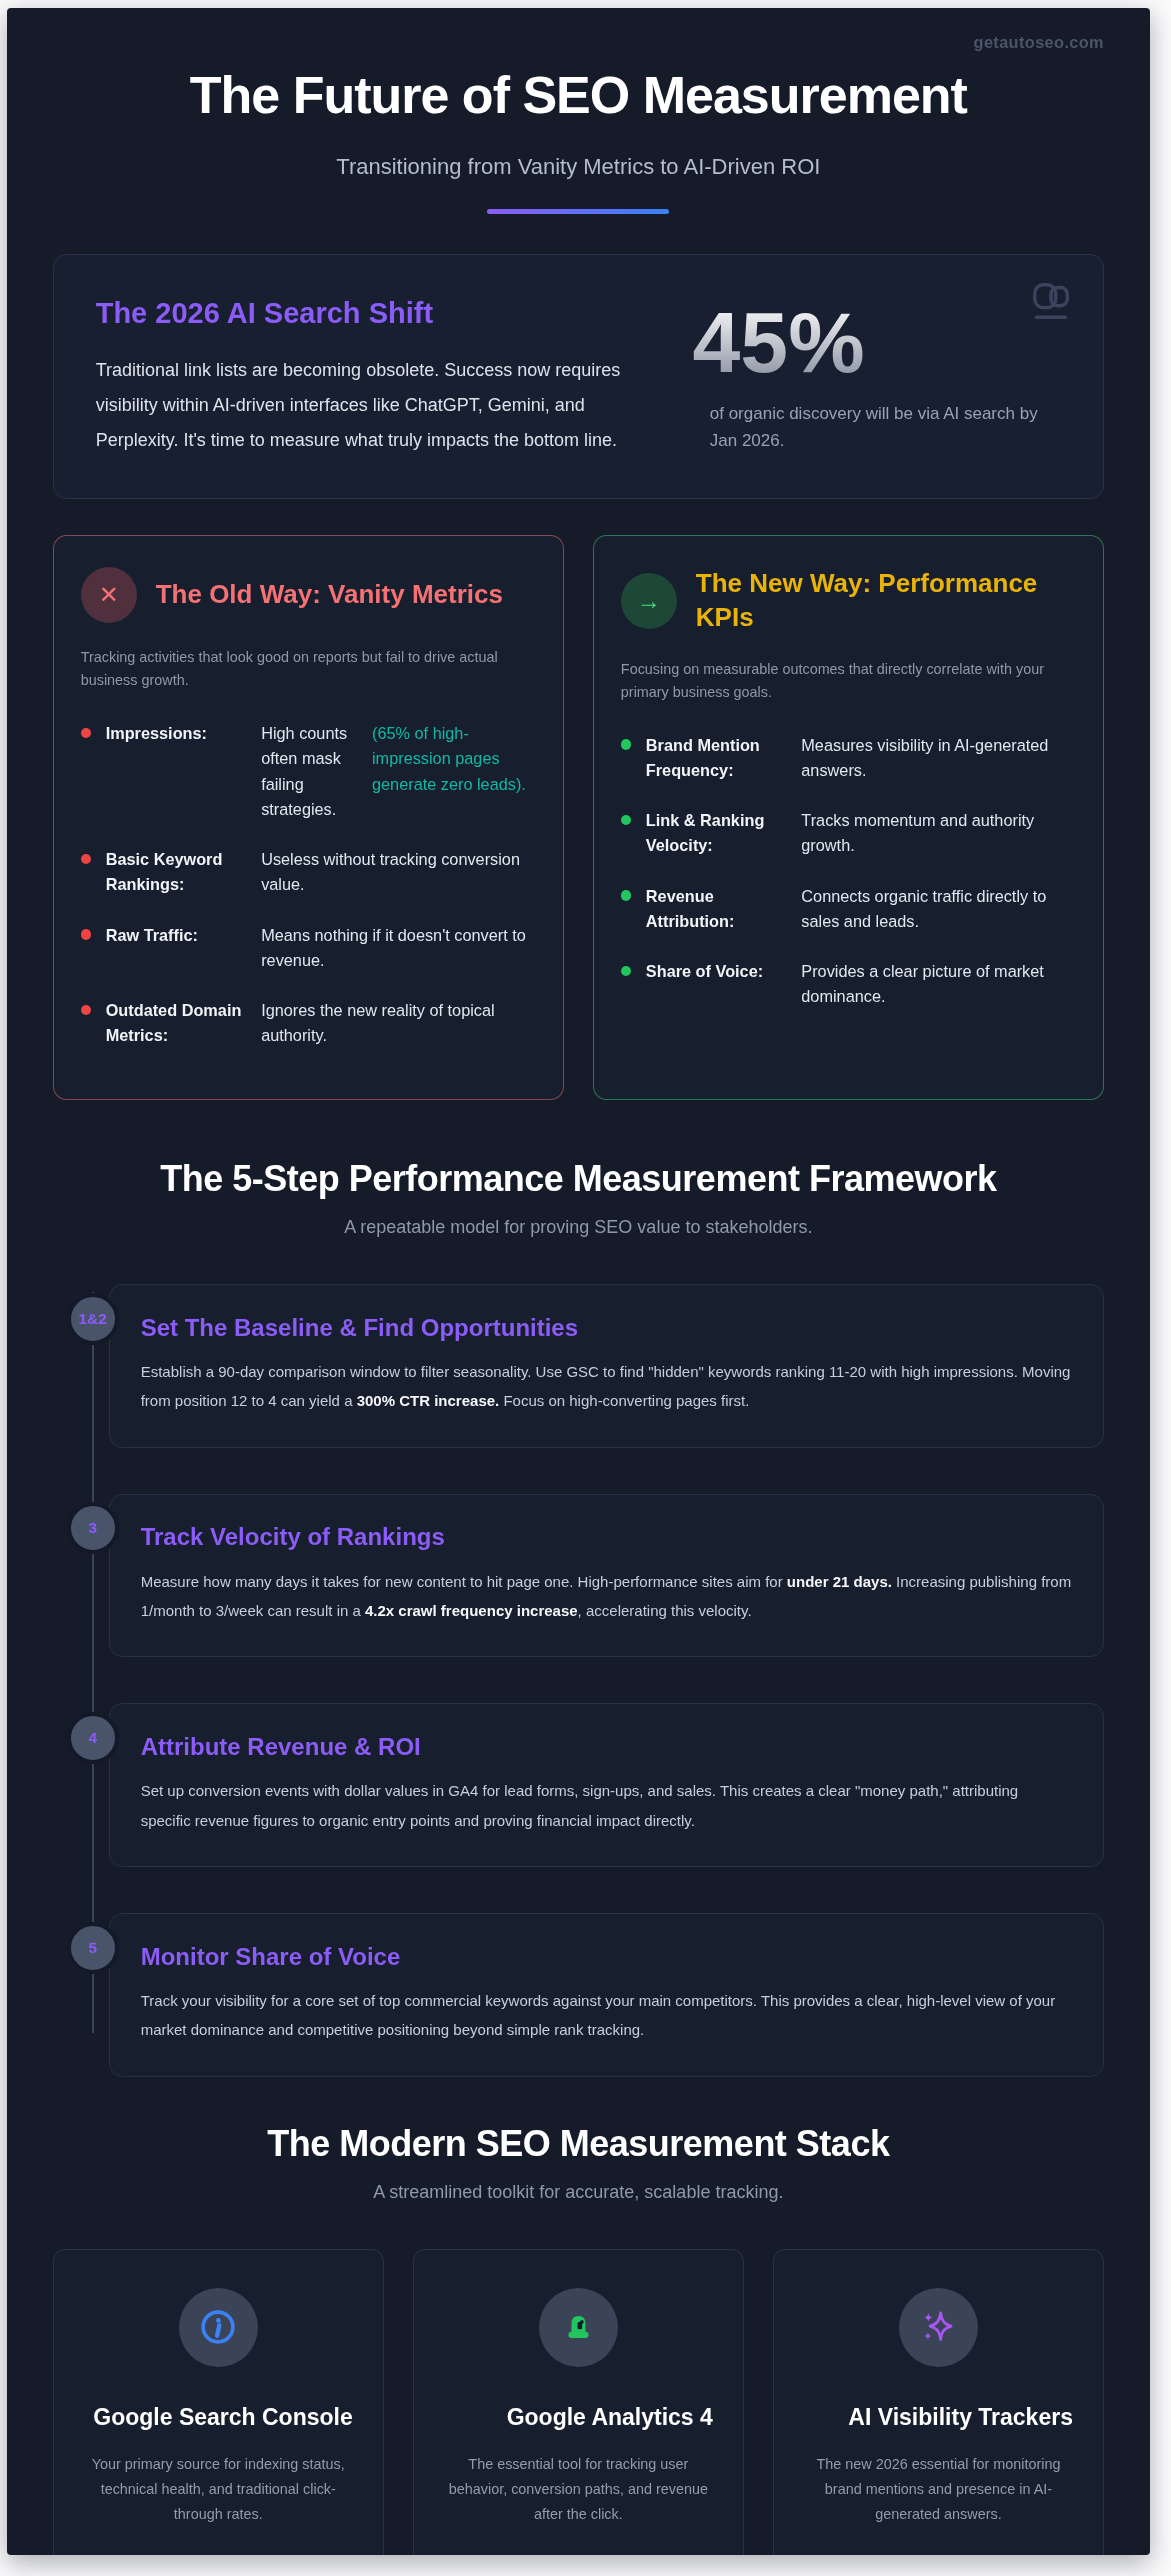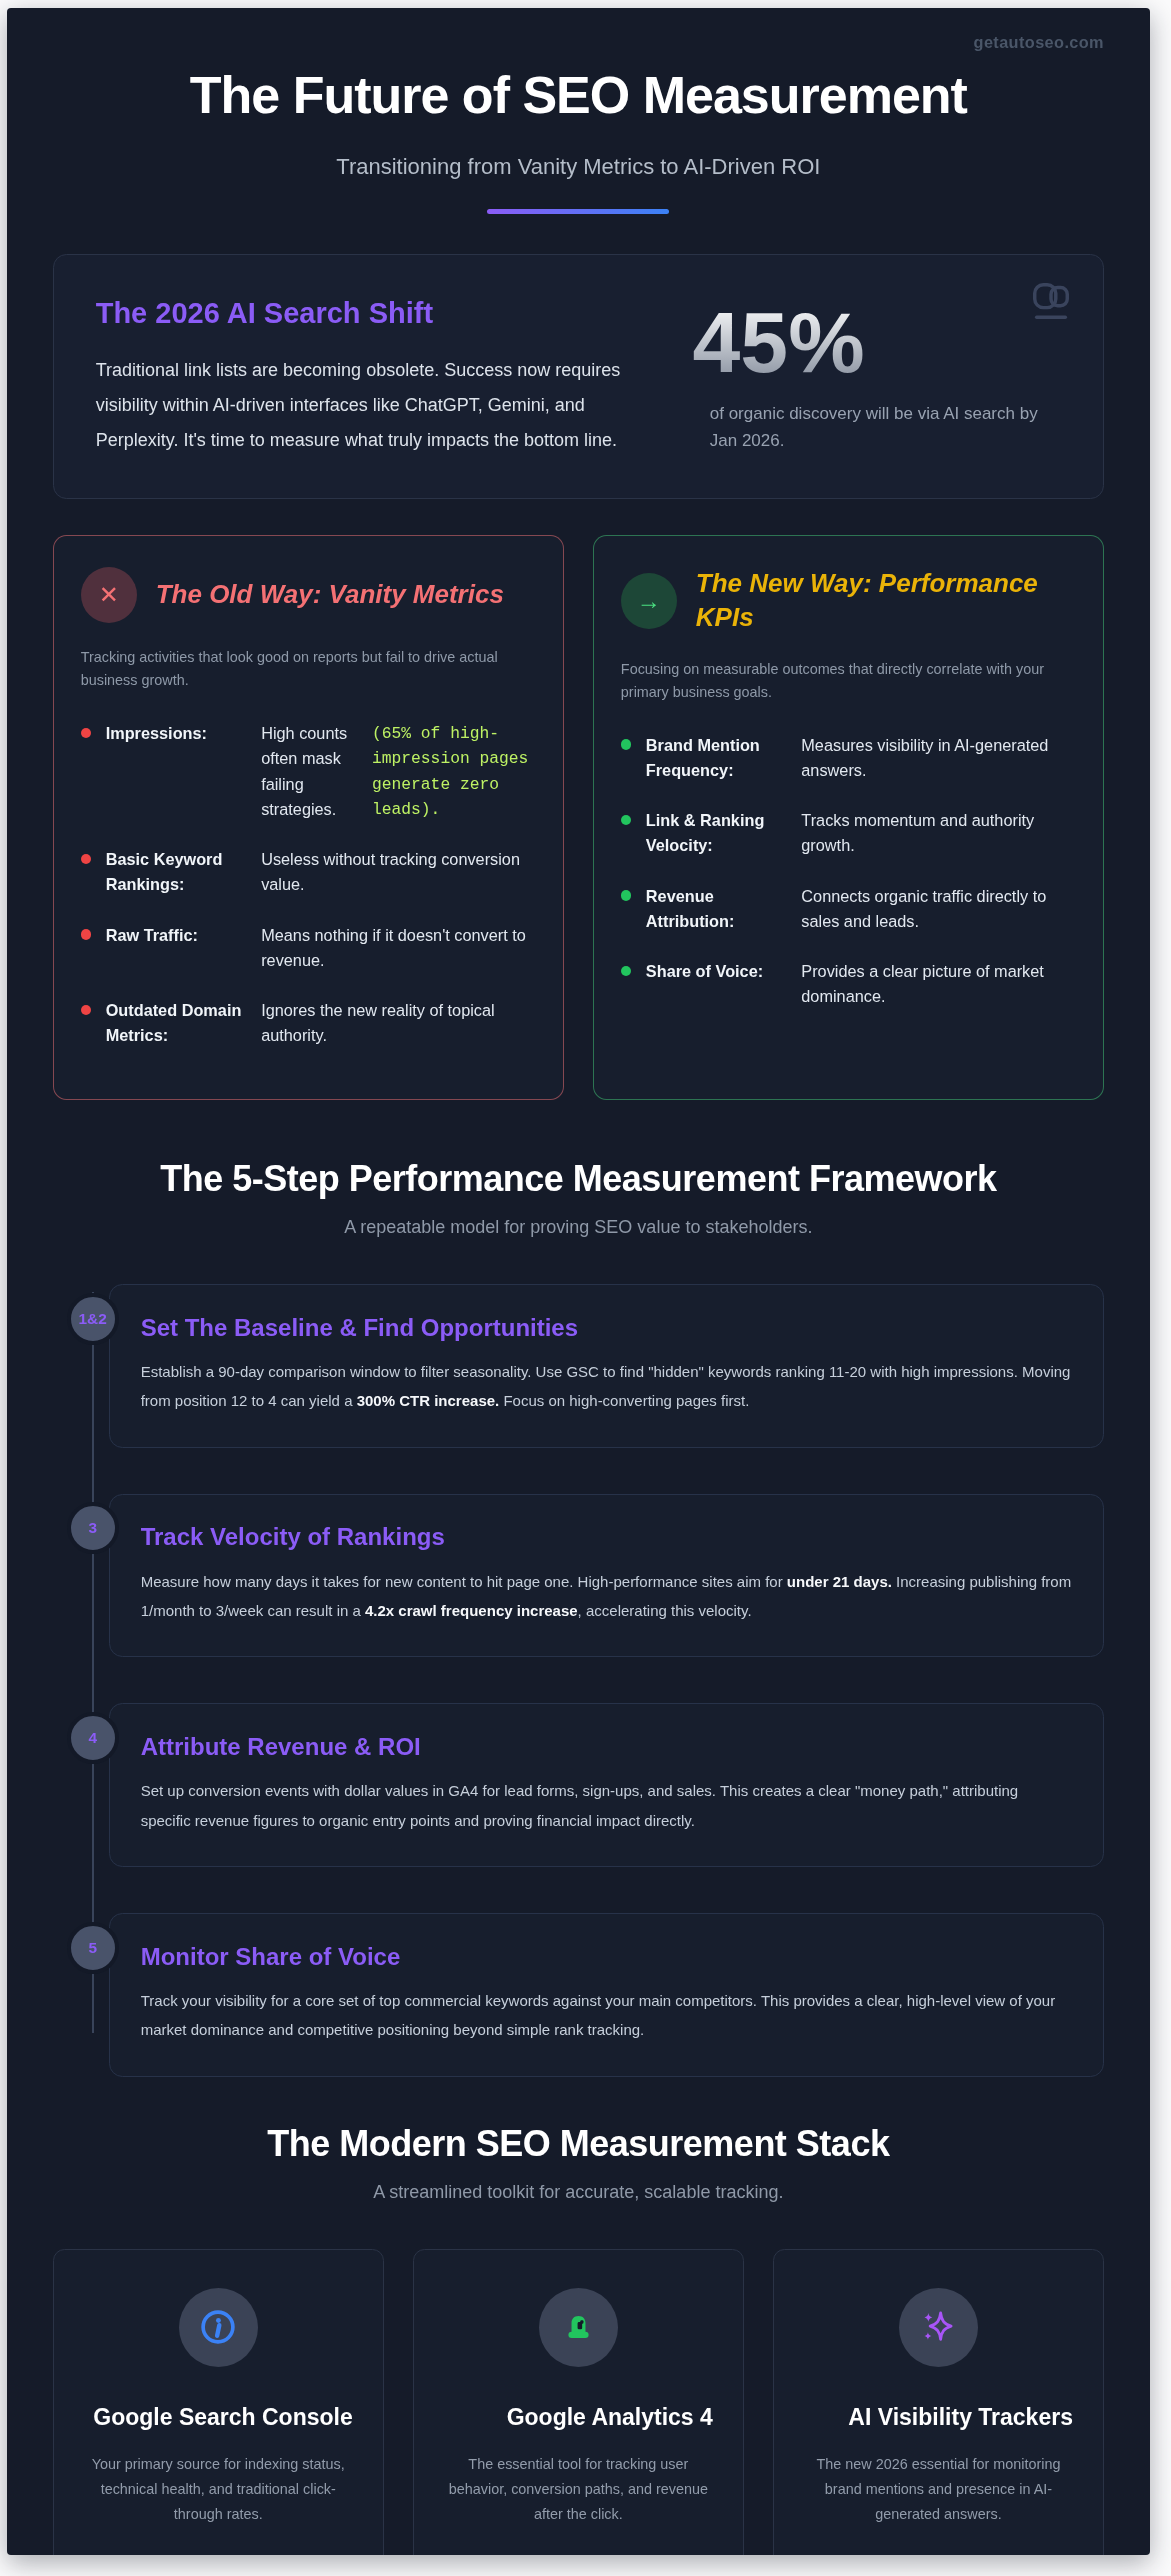--- a/index.html
+++ b/index.html
@@ -112,31 +112,31 @@
   .way.new{border:1px solid rgba(74,222,128,.45);}
   .way-head{display:flex;align-items:center;gap:19px;margin-bottom:23px;}
   .way-icon{
     width:56px;height:56px;flex:0 0 56px;
     border-radius:50%;
     display:flex;align-items:center;justify-content:center;
     font-size:24px;font-weight:400;
   }
   .old .way-icon{background:#50303d;color:#f47174;}
   .new .way-icon{background:#1d4737;color:#4ade80;}
-  .way-title{font-size:26px;font-weight:700;line-height:1.3;font-style:italic;}
+  .way-title{font-size:26px;font-weight:700;line-height:1.3;}
   .old .way-title{color:#f47174;}
   .new .way-title{color:#eab308;}
   .way-sub{color:#8e99a8;font-size:14.4px;line-height:1.6;margin-bottom:29px;}
   .kpi{display:flex;gap:14.4px;margin-bottom:25px;font-size:16.3px;line-height:1.55;}
   .dot{width:10.6px;height:10.6px;flex:0 0 10.6px;border-radius:50%;margin-top:6.7px;}
   .old .dot{background:#ef4444;}
   .new .dot{background:#22c55e;}
   .kpi-term{font-weight:700;color:#f1f5f9;flex:0 0 31%;}
   .kpi-desc{color:#e2e8f0;flex:1;}
-  .kpi-note{color:#bef264;flex:0 0 36%;font-family:Liberation Mono, monospace;}
+  .kpi-note{color:#14b8a6;flex:0 0 36%;}
   
   .section-title{
     margin:58px 0 0;
     text-align:center;
     color:#ffffff;
     font-size:36px;
     font-weight:700;
     letter-spacing:-0.5px;
   }
   .section-sub{

